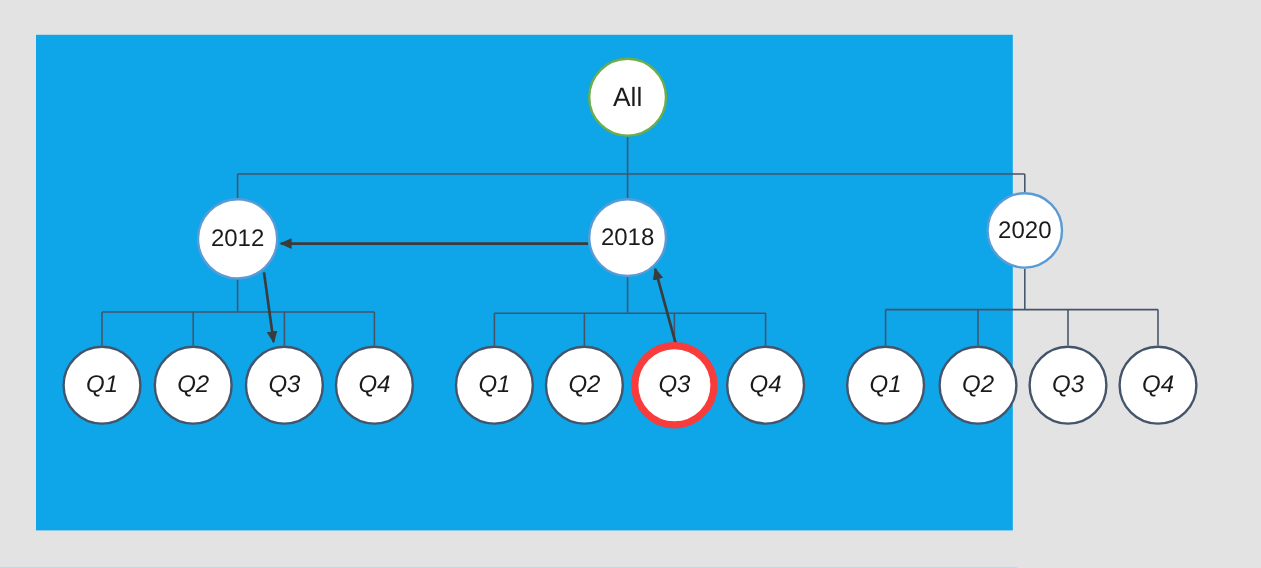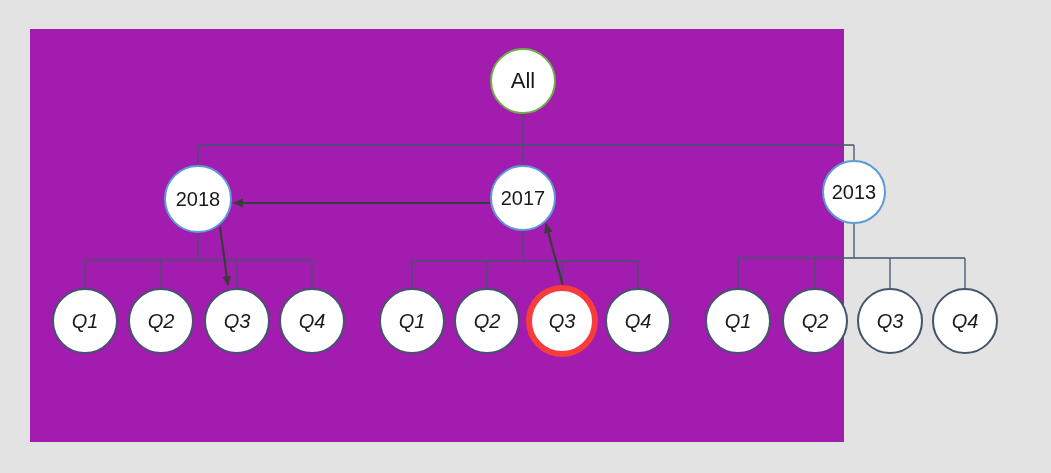--- a/index.html
+++ b/index.html
@@ -10,21 +10,21 @@
   .stage{
     position:relative;
     width:1051px;height:473px;
     background:#e3e3e3;
     overflow:hidden;
   }
   .canvas{
     position:absolute;
     left:30px;top:29px;
     width:814px;height:413px;
-    background:#a21caf;
+    background:#0ea5e9;
   }
   .links{
     position:absolute;
     left:0;top:0;width:991px;height:413px;
   }
   .node{
     position:absolute;
     box-sizing:border-box;
     border-radius:50%;
     background:#ffffff;
@@ -90,27 +90,27 @@
         <line x1="190" y1="198" x2="198" y2="256" marker-end="url(#arrowhead)"></line>
         <line x1="533" y1="257" x2="516" y2="195" marker-end="url(#arrowhead)"></line>
       </g>
     </svg>
 
     <div class="node root" style="left:460px;top:19px;width:66px;height:66px;">
       <span>All</span>
     </div>
 
     <div class="node year" style="left:134px;top:136px;width:68px;height:68px;">
+      <span>2012</span>
+    </div>
+    <div class="node year" style="left:460px;top:136px;width:66px;height:66px;">
       <span>2018</span>
     </div>
-    <div class="node year" style="left:460px;top:136px;width:66px;height:66px;">
-      <span>2017</span>
-    </div>
     <div class="node year" style="left:792px;top:131px;width:64px;height:64px;">
-      <span>2013</span>
+      <span>2020</span>
     </div>
 
     <div class="node quarter" style="left:22px;top:259px;width:66px;height:66px;">
       <span>Q1</span>
     </div>
     <div class="node quarter" style="left:98px;top:259px;width:66px;height:66px;">
       <span>Q2</span>
     </div>
     <div class="node quarter" style="left:174px;top:259px;width:66px;height:66px;">
       <span>Q3</span>

